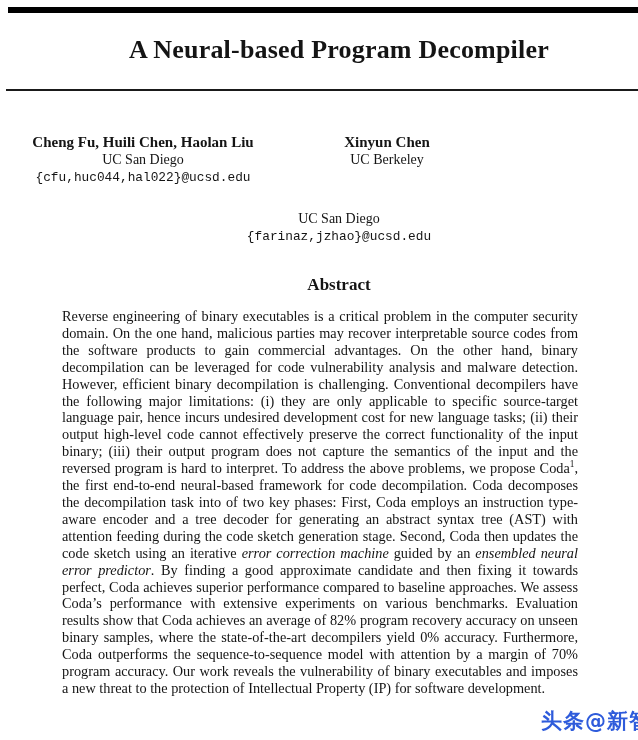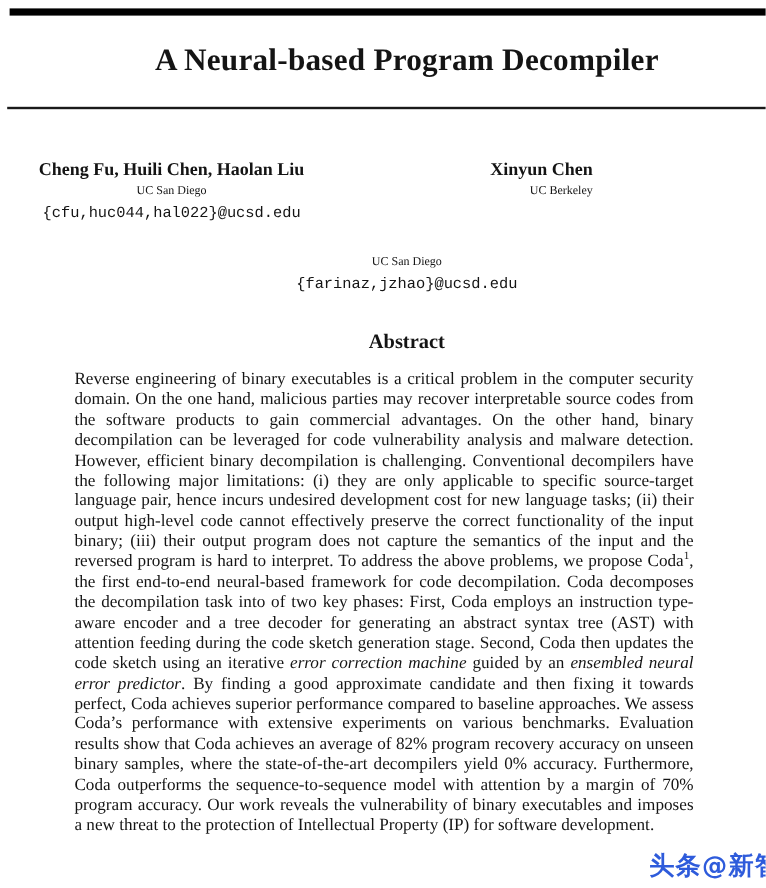--- a/index.html
+++ b/index.html
@@ -25,24 +25,24 @@
   .rule{
     position:absolute;top:89px;left:6px;right:6px;height:0;
     border-top:2.4px solid #1a1a1a;
   }
   .authors-row1{
     position:absolute;top:133px;left:14px;right:8px;
     display:flex;align-items:flex-start;
   }
   .author-col{text-align:center;}
   .author-col.c1{width:258px;}
-  .author-col.c2{width:214px;margin-left:8px;text-align:right;}
+  .author-col.c2{width:214px;margin-left:8px;}
   .author-col.c3{flex:1;}
   .author-name{font-weight:bold;font-size:15px;line-height:18px;white-space:nowrap;}
-  .author-affil{font-size:10px;line-height:18px;}
+  .author-affil{font-size:14px;line-height:18px;}
   .author-email{
     font-family:"Liberation Mono", monospace;
     font-size:12.8px;line-height:18px;white-space:nowrap;
   }
   .authors-row2{
     position:absolute;top:210px;left:0;right:0;text-align:center;
   }
   .abstract-heading{
     position:absolute;top:275px;left:0;right:0;
     margin:0;text-align:center;

